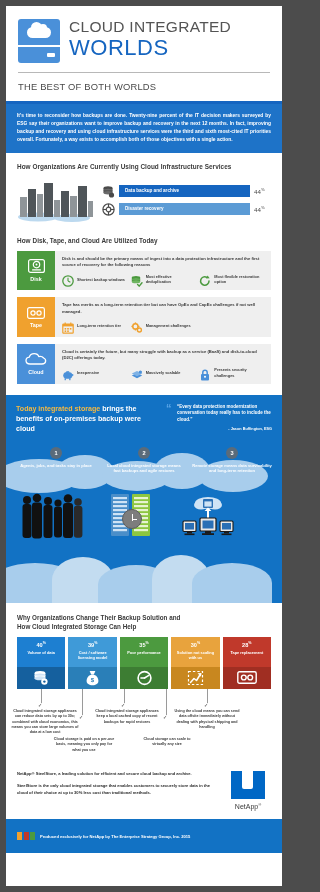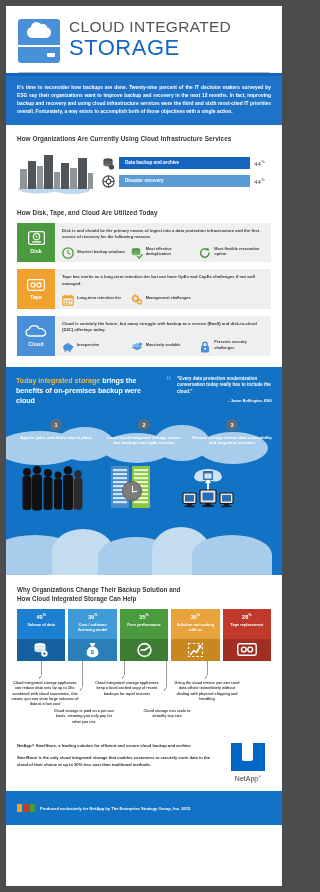--- a/index.html
+++ b/index.html
@@ -195,24 +195,25 @@
 
   <div class="header">
     <div class="logo-box">
       <div class="logo-top">
           <div class="logo-cloud"></div>
         </div>
       <div class="logo-bot"></div>
     </div>
     <div class="title-wrap">
       <div class="title-1">CLOUD INTEGRATED</div>
-      <div class="title-2">STORAGE</div>
+      <div class="title-2">WORLDS</div>
     </div>
   </div>
   <div class="hr-grey"></div>
+  <div class="subtitle">THE BEST OF BOTH WORLDS</div>
   <div class="rule-blue"></div>
 
   <div class="intro">It's time to reconsider how backups are done. Twenty-nine percent of the IT decision makers surveyed by ESG say their organizations want to improve backup and recovery in the next 12 months. In fact, improving backup and recovery and using cloud infrastructure services were the third and sixth most-cited IT priorities overall. Fortunately, a way exists to accomplish both of those objectives with a single action.</div>
 
   <div class="sec-head">How Organizations Are Currently Using Cloud Infrastructure Services</div>
   <div class="usage">
     <div class="city">
       <svg width="80" height="46" viewBox="0 0 80 46">
         <ellipse cx="22" cy="40" rx="20" ry="4.5" fill="#bcd9ef"></ellipse>
         <ellipse cx="56" cy="41" rx="18" ry="4" fill="#bcd9ef"></ellipse>

